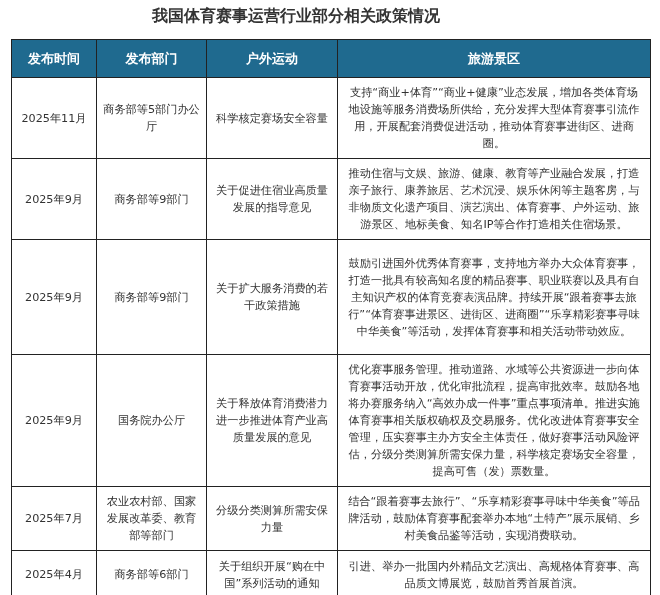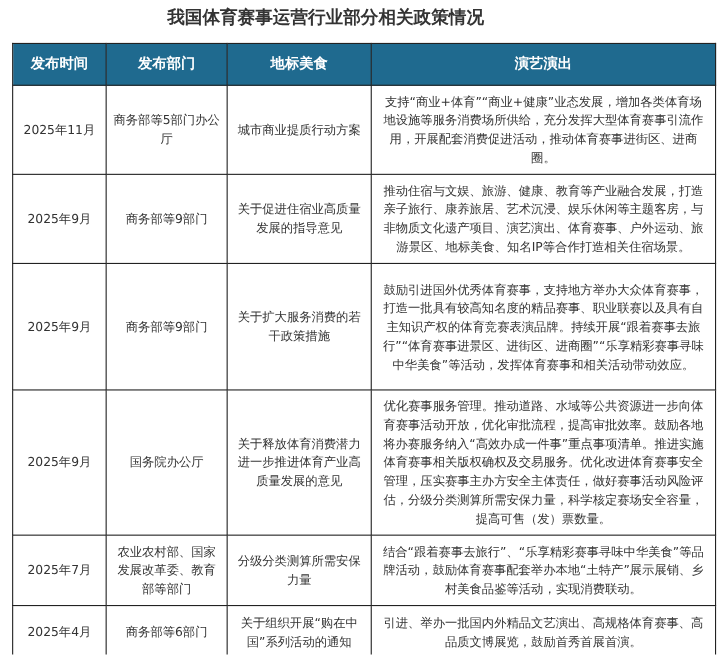--- a/index.html
+++ b/index.html
@@ -26,29 +26,29 @@
   <colgroup>
       <col class="c1">
       <col class="c2">
       <col class="c3">
       <col class="c4">
     </colgroup>
   <thead>
     <tr>
       <th>发布时间</th>
       <th>发布部门</th>
-      <th>地标美食</th>
-      <th>演艺演出</th>
+      <th>户外运动</th>
+      <th>旅游景区</th>
     </tr>
   </thead>
   <tbody>
     <tr class="r1">
       <td>2025年11月</td>
       <td>商务部等5部门办公厅</td>
-      <td>城市商业提质行动方案</td>
+      <td>科学核定赛场安全容量</td>
       <td class="content">支持“商业+体育”“商业+健康”业态发展，增加各类体育场地设施等服务消费场所供给，充分发挥大型体育赛事引流作用，开展配套消费促进活动，推动体育赛事进街区、进商圈。</td>
     </tr>
     <tr class="r2">
       <td>2025年9月</td>
       <td>商务部等9部门</td>
       <td>关于促进住宿业高质量发展的指导意见</td>
       <td class="content">推动住宿与文娱、旅游、健康、教育等产业融合发展，打造亲子旅行、康养旅居、艺术沉浸、娱乐休闲等主题客房，与非物质文化遗产项目、演艺演出、体育赛事、户外运动、旅游景区、地标美食、知名IP等合作打造相关住宿场景。</td>
     </tr>
     <tr class="r3">
       <td>2025年9月</td>

